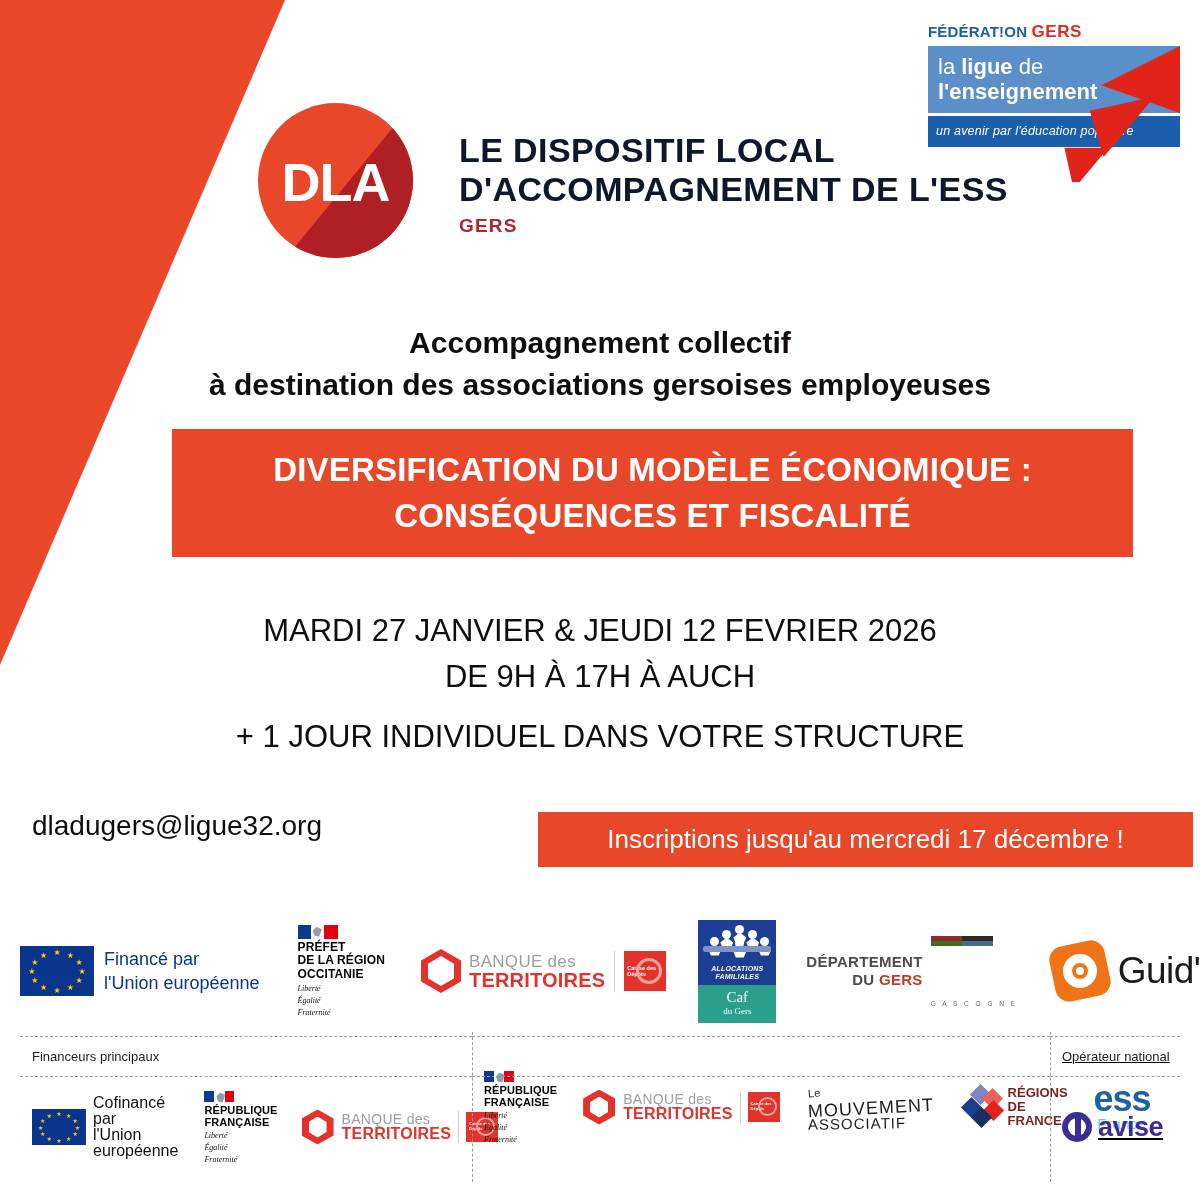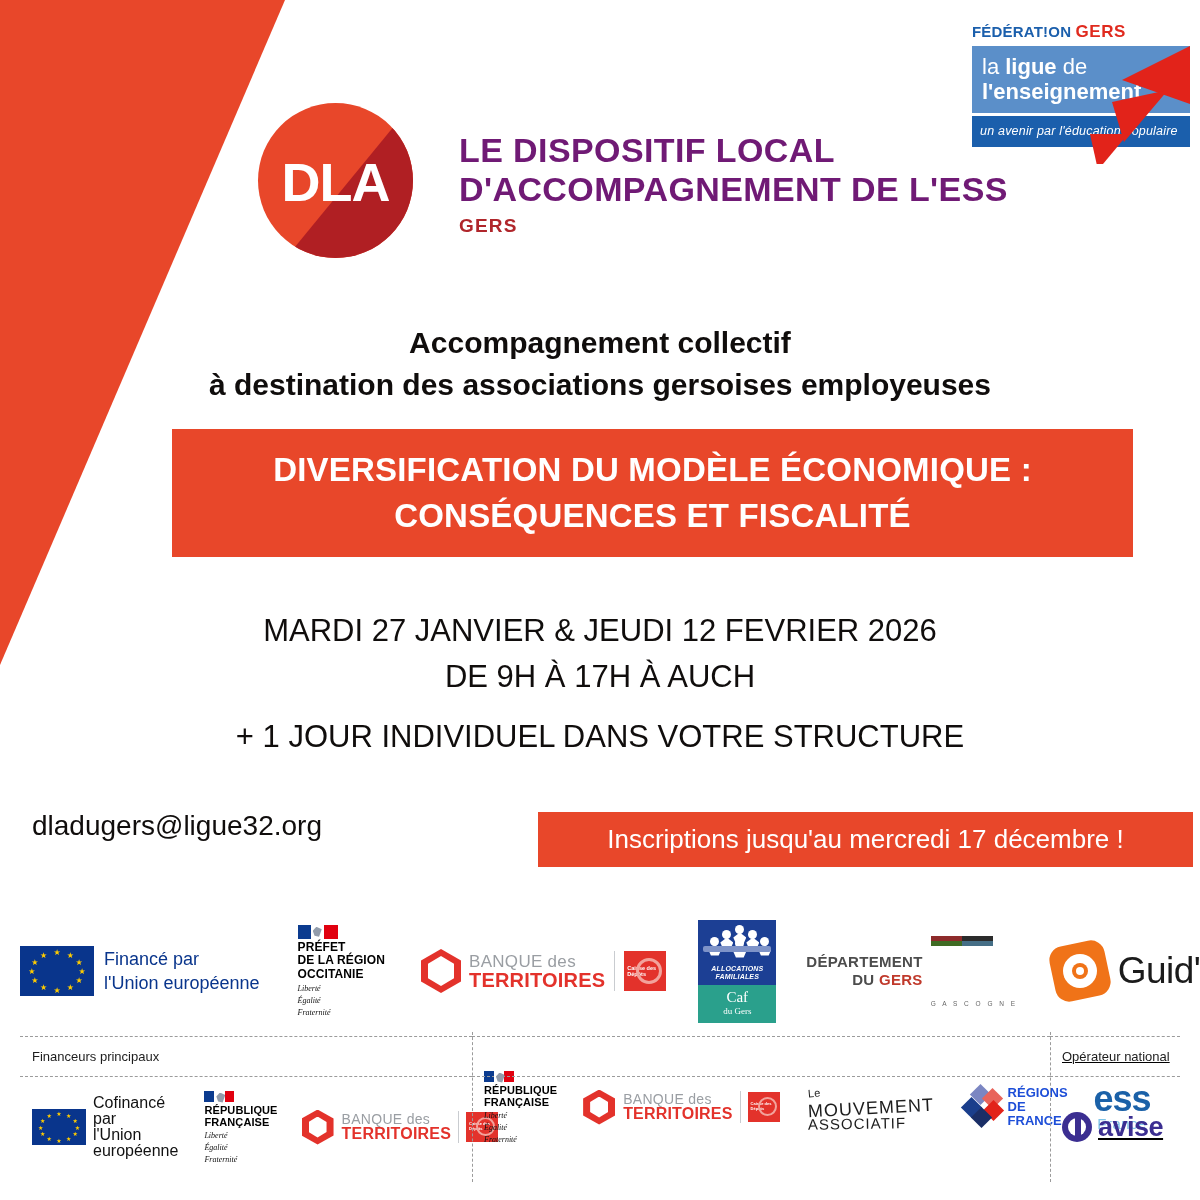--- a/index.html
+++ b/index.html
@@ -32,29 +32,29 @@
   }
   .dla-circle .dla-text{
     position:absolute;inset:0;display:flex;align-items:center;justify-content:center;
     color:#fff;font-weight:bold;font-size:54px;letter-spacing:-1px;
     font-family:"Liberation Sans",sans-serif;
     transform:translateY(1px);
   }
   .dla-words{margin-left:46px;padding-top:28px;}
   .dla-line{
     font-family:"Liberation Sans",sans-serif;
-    font-weight:bold;font-size:34px;line-height:39px;color:#701a75;
+    font-weight:bold;font-size:34px;line-height:39px;color:#0f172a;
     letter-spacing:0.4px;white-space:nowrap;
   }
   .dla-gers{
     margin-top:6px;font-weight:bold;font-size:19px;color:#B0262B;letter-spacing:1.2px;
   }
 
   
-  .ligue-logo{position:absolute;right:10px;top:22px;width:218px;z-index:4;}
+  .ligue-logo{position:absolute;right:20px;top:22px;width:252px;z-index:4;}
   .ligue-fed{
     font-size:15px;font-weight:bold;color:#1B5FAC;letter-spacing:0.2px;
     margin-bottom:4px;font-family:"Liberation Sans",sans-serif;
   }
   .ligue-fed .gers{color:#E02A1E;font-size:17px;letter-spacing:0.5px;}
   .ligue-block{position:relative;width:100%;}
   .ligue-top{
     background:#5B8FC9;color:#fff;padding:8px 10px 9px 10px;
     font-size:22px;line-height:25px;font-family:"Liberation Sans",sans-serif;
   }
@@ -217,21 +217,21 @@
 
   .mvt{font-family:"Liberation Sans",sans-serif;color:#1d1d1d;line-height:15px;}
   .mvt .m1{font-size:11px;transform:rotate(-5deg);display:inline-block;}
   .mvt .m2{font-size:18px;letter-spacing:1px;transform:rotate(-3deg);display:inline-block;font-weight:500;}
   .mvt .m3{font-size:15px;letter-spacing:1px;display:inline-block;transform:rotate(-1deg);}
 
   .rdf{display:flex;align-items:center;}
   .rdf-mark{width:40px;height:40px;position:relative;flex:0 0 auto;}
   .rdf-mark i{position:absolute;width:15px;height:15px;transform:rotate(45deg);}
   .rdf-words{margin-left:6px;line-height:14px;font-family:"Liberation Sans",sans-serif;
-     font-weight:bold;font-size:13px;color:#1d4ed8;}
+     font-weight:bold;font-size:13px;color:#7f1d1d;}
 
   .ess{position:relative;font-family:"Liberation Sans",sans-serif;text-align:center;}
   .ess .e1{font-size:36px;font-weight:bold;color:#1B61A8;line-height:32px;letter-spacing:-1px;}
   .ess .e2{font-size:15px;color:#7FC4E8;line-height:17px;letter-spacing:.5px;}
 
   .avise{display:flex;align-items:center;}
   .avise-mark{width:30px;height:30px;border-radius:50%;background:#3B2E91;position:relative;flex:0 0 auto;}
   .avise-mark:after{content:"";position:absolute;left:13px;top:4px;width:6px;height:22px;background:#3B2E91;}
   .avise-mark:before{content:"";position:absolute;left:6px;top:6px;width:18px;height:18px;
      border-radius:50%;background:#fff;}

